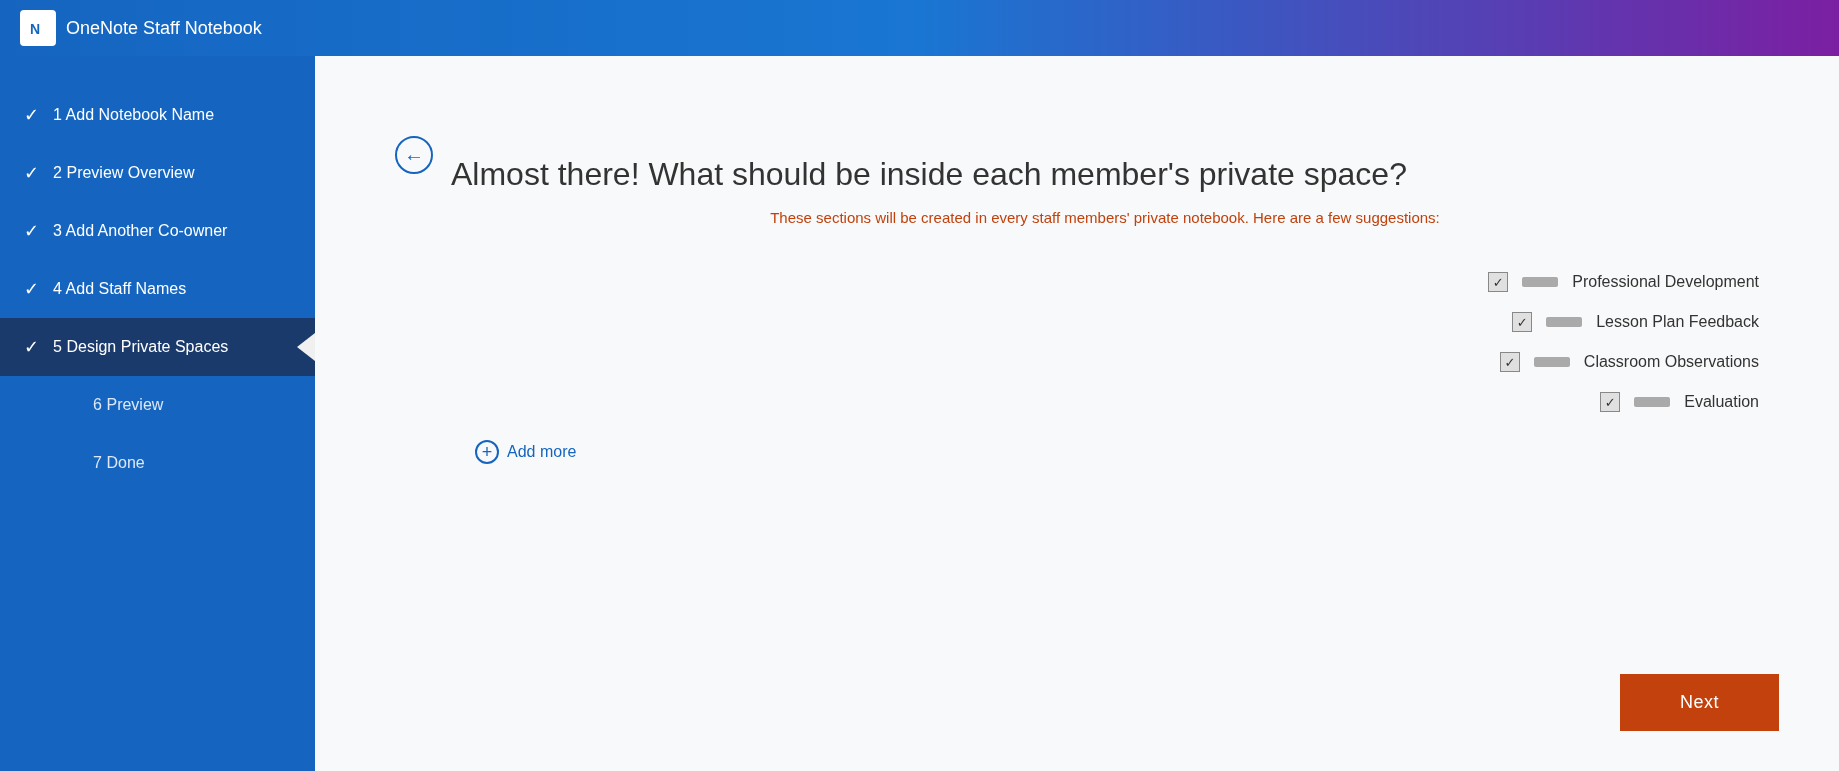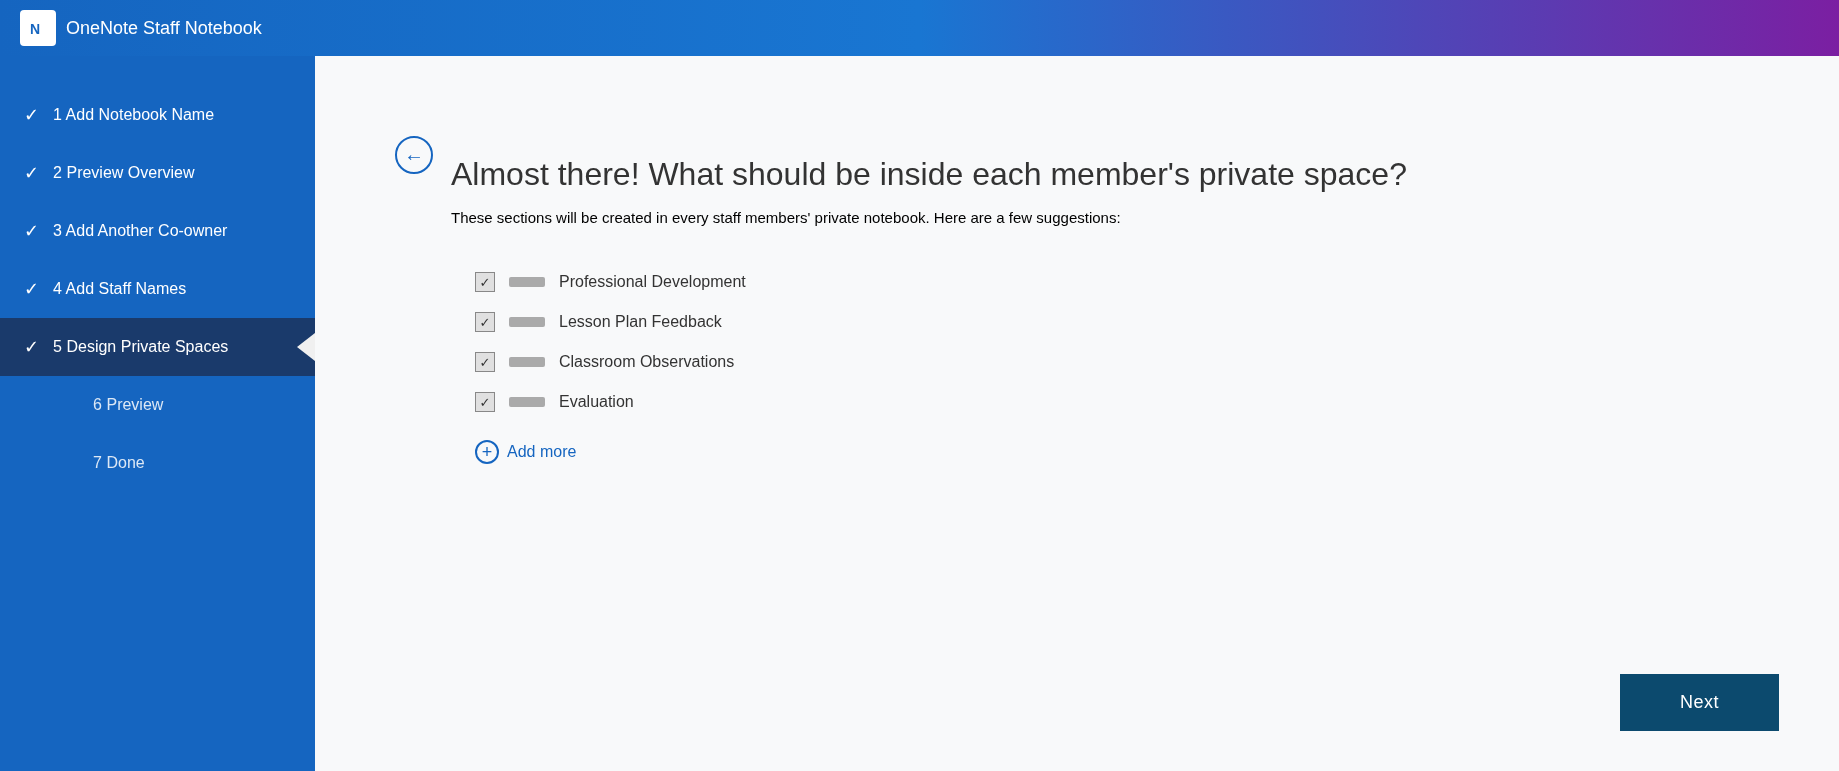--- a/index.html
+++ b/index.html
@@ -143,32 +143,34 @@
 
     .page-title {
       font-size: 32px;
       font-weight: 300;
       color: #333;
       margin-top: 40px;
     }
 
     .page-subtitle {
       font-size: 15px;
-      color: #000000;
+      color: #c2410c;
       margin-left: 56px;
       margin-bottom: 36px;
+      text-align: center;
     }
 
     
     .checklist {
       display: flex;
       flex-direction: column;
       gap: 20px;
       margin-left: 80px;
       margin-top: 10px;
+      align-items: flex-end;
     }
 
     .checklist-item {
       display: flex;
       align-items: center;
       gap: 14px;
     }
 
     .check-box {
       width: 20px;
@@ -224,21 +226,21 @@
       font-weight: 300;
       color: #1565c0;
       line-height: 1;
     }
 
     
     .next-btn {
       position: absolute;
       bottom: 40px;
       right: 60px;
-      background: #0c4a6e;
+      background: #c2410c;
       color: white;
       border: none;
       padding: 18px 60px;
       font-size: 18px;
       font-weight: 500;
       cursor: pointer;
       letter-spacing: 0.5px;
     }
   </style>
 </head>

